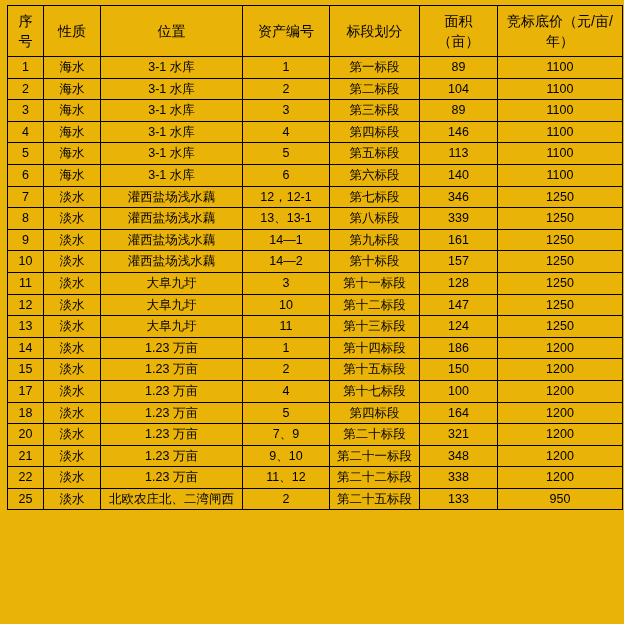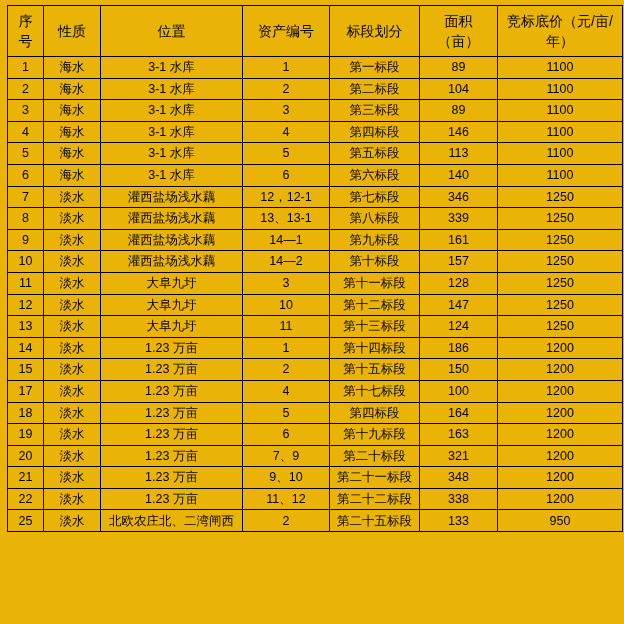--- a/index.html
+++ b/index.html
@@ -222,29 +222,20 @@
         <tr>
           <td>18</td>
           <td>淡水</td>
           <td>1.23 万亩</td>
           <td>5</td>
           <td>第四标段</td>
           <td>164</td>
           <td>1200</td>
         </tr>
         <tr>
-          <td>19</td>
-          <td>淡水</td>
-          <td>1.23 万亩</td>
-          <td>6</td>
-          <td>第十九标段</td>
-          <td>163</td>
-          <td>1200</td>
-        </tr>
-        <tr>
           <td>20</td>
           <td>淡水</td>
           <td>1.23 万亩</td>
           <td>7、9</td>
           <td>第二十标段</td>
           <td>321</td>
           <td>1200</td>
         </tr>
         <tr>
           <td>21</td>

